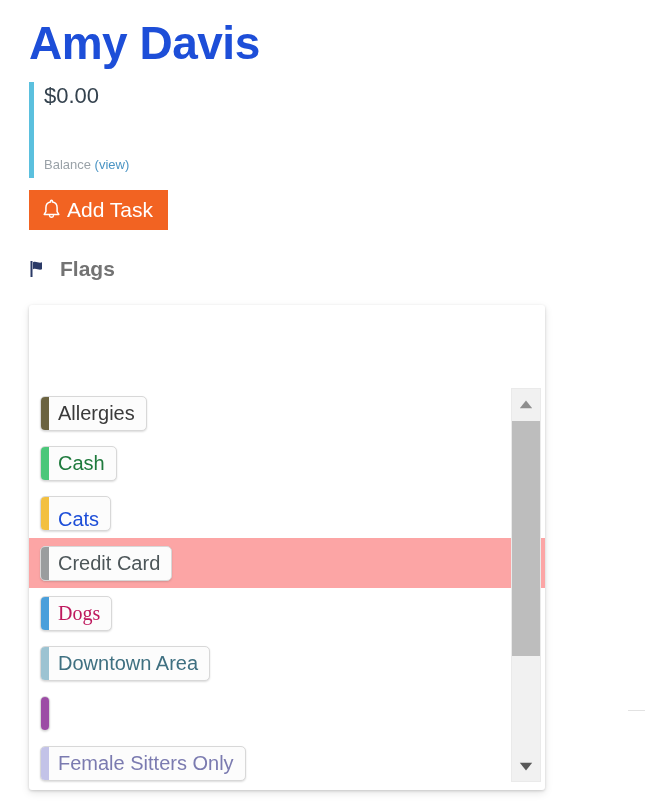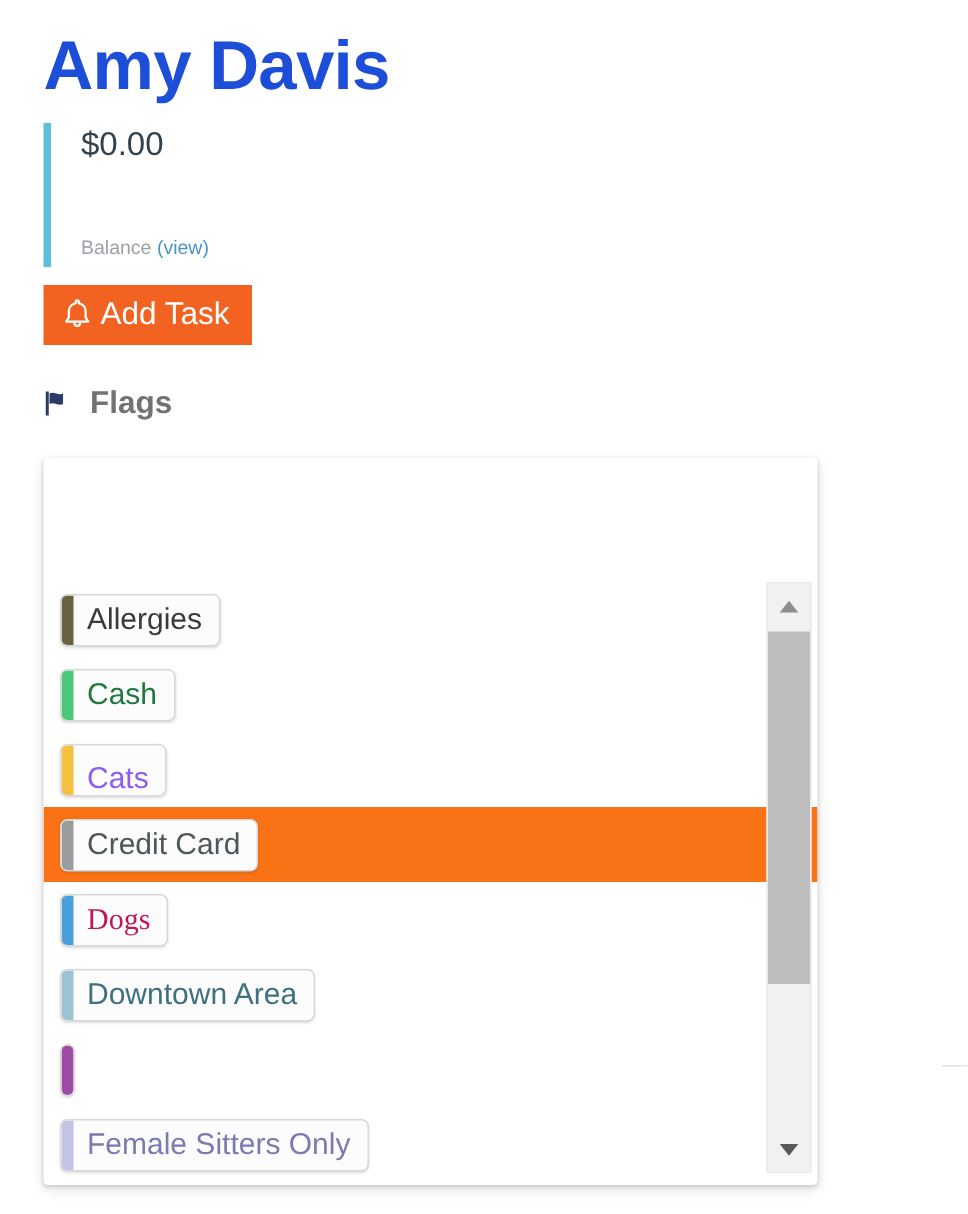--- a/index.html
+++ b/index.html
@@ -22,21 +22,21 @@
     font-size: 46px;
     line-height: 58px;
     font-weight: bold;
     color: #1d4ed8;
     letter-spacing: -0.5px;
   }
 
   
   .balance-block {
     margin: 10px 0 0 29px;
-    padding-left: 20px;
+    padding-left: 10px;
     border-left: 5px solid #5bc0de;
     width: 260px;
   }
   .balance-amount {
     font-size: 22px;
     line-height: 28px;
     color: #34424e;
   }
   .balance-caption {
     font-size: 13px;
@@ -226,24 +226,24 @@
     </div>
     <div class="flag-row">
       <span class="flag-tag">
         <span class="flag-swatch" style="background: rgb(75, 199, 122);"></span>
         <span class="flag-label" style="color: rgb(31, 122, 61);">Cash</span>
       </span>
     </div>
     <div class="flag-row">
       <span class="flag-tag">
         <span class="flag-swatch" style="background: rgb(243, 192, 64);"></span>
-        <span class="flag-label" style="color: #8b5cf6; margin-top: 12px;">Cats</span>
-      </span>
-    </div>
-    <div class="flag-row selected" style="background: #f97316;">
+        <span class="flag-label" style="color: #1d4ed8; margin-top: 12px;">Cats</span>
+      </span>
+    </div>
+    <div class="flag-row selected" style="background: #fca5a5;">
       <span class="flag-tag">
         <span class="flag-swatch" style="background: rgb(154, 157, 158);"></span>
         <span class="flag-label" style="color: rgb(77, 86, 89);">Credit Card</span>
       </span>
     </div>
     <div class="flag-row">
       <span class="flag-tag">
         <span class="flag-swatch" style="background: rgb(74, 159, 219);"></span>
         <span class="flag-label" style="color: #be185d; font-family: Liberation Serif, serif;">Dogs</span>
       </span>

